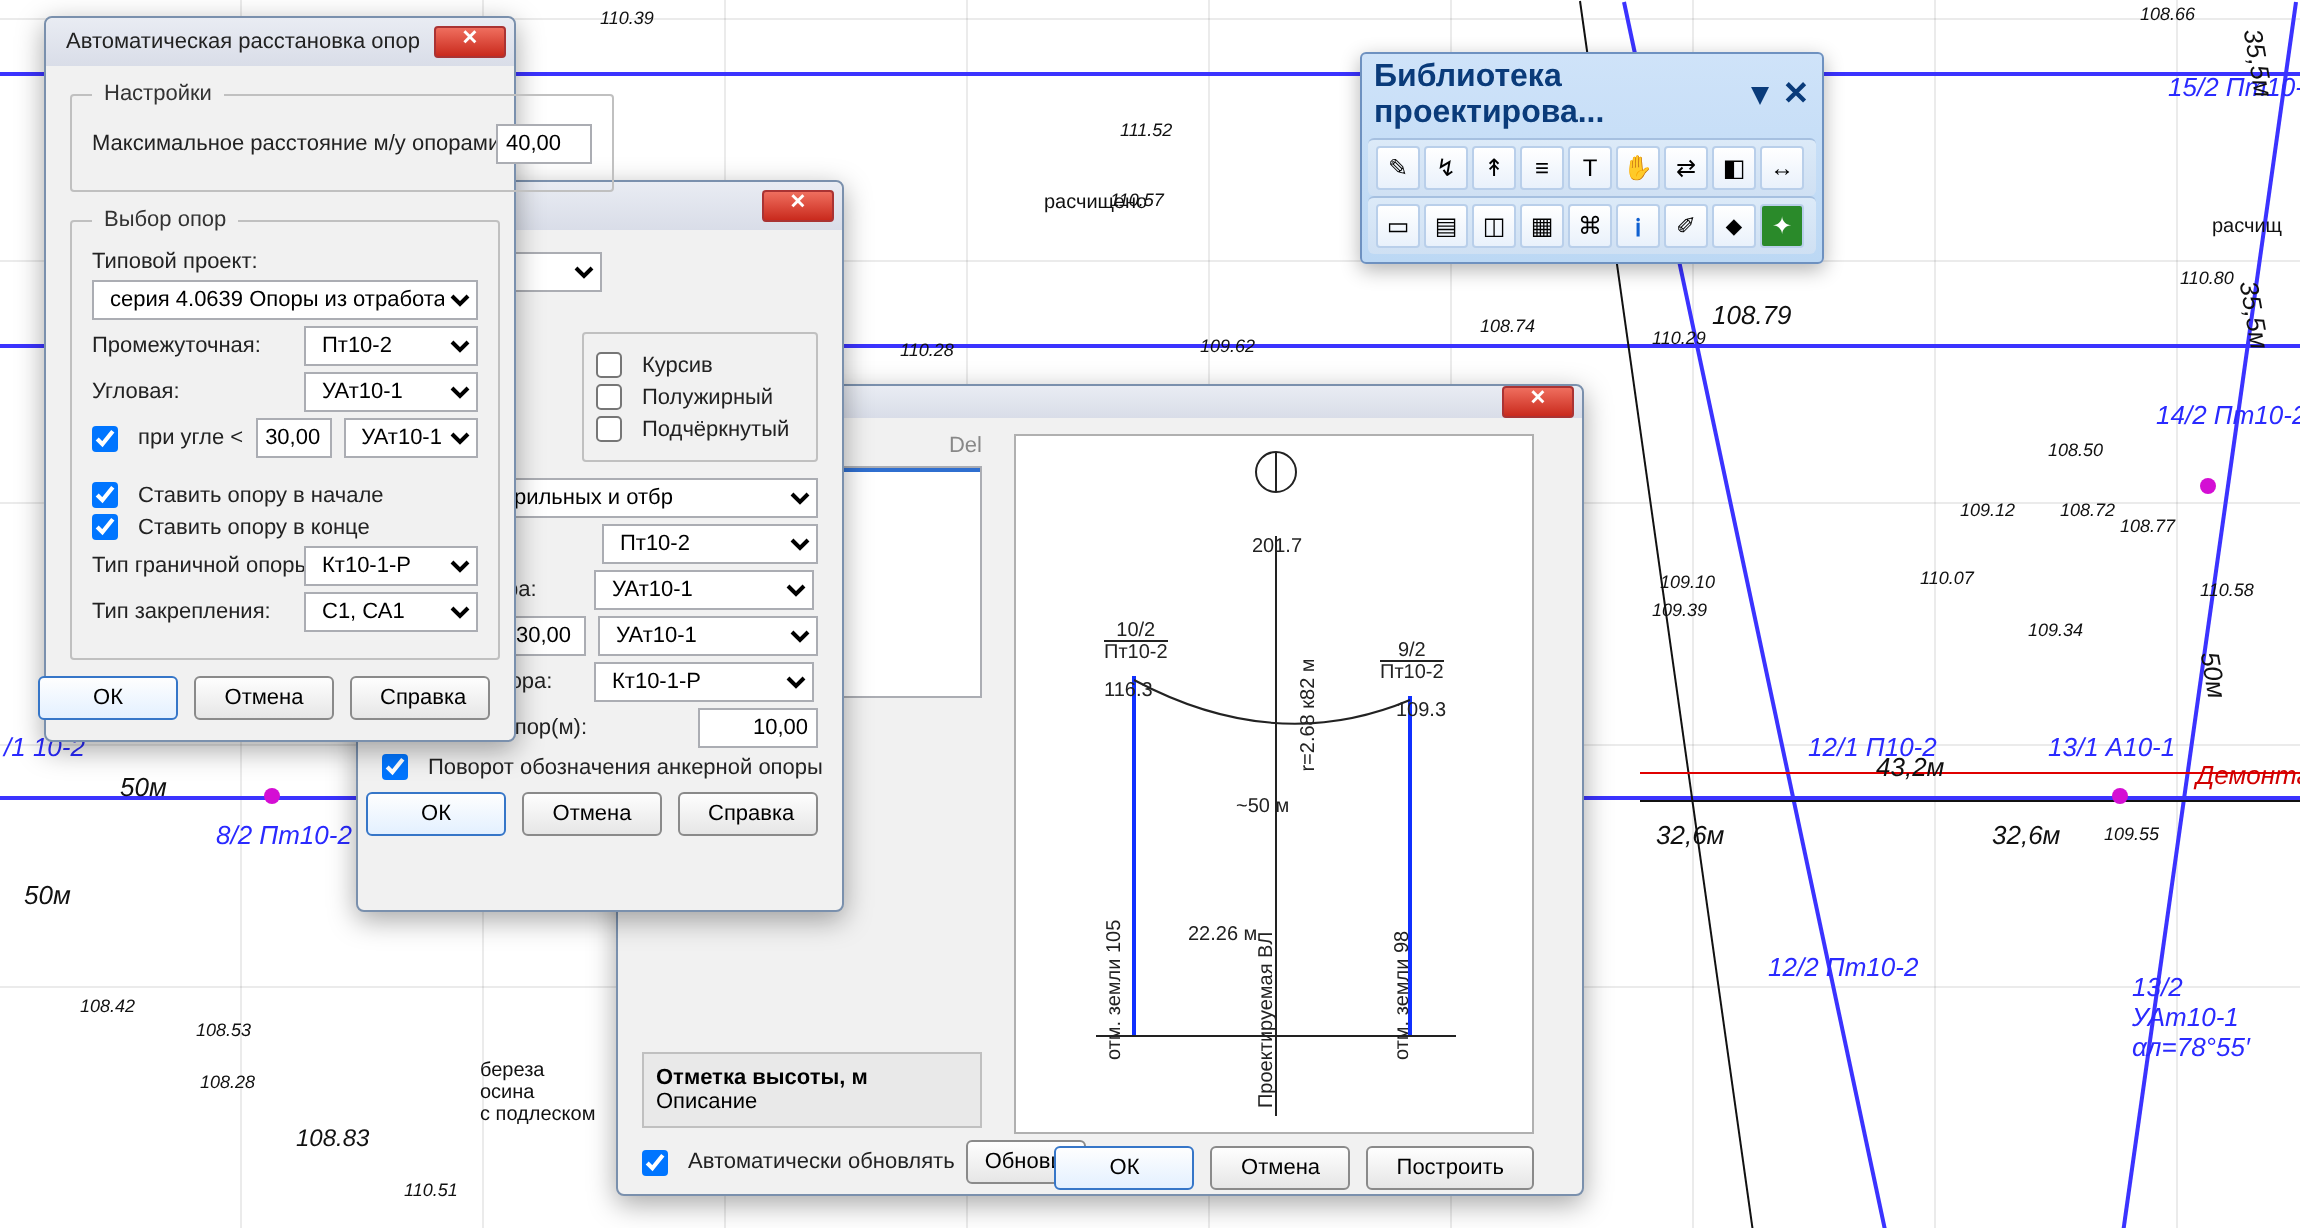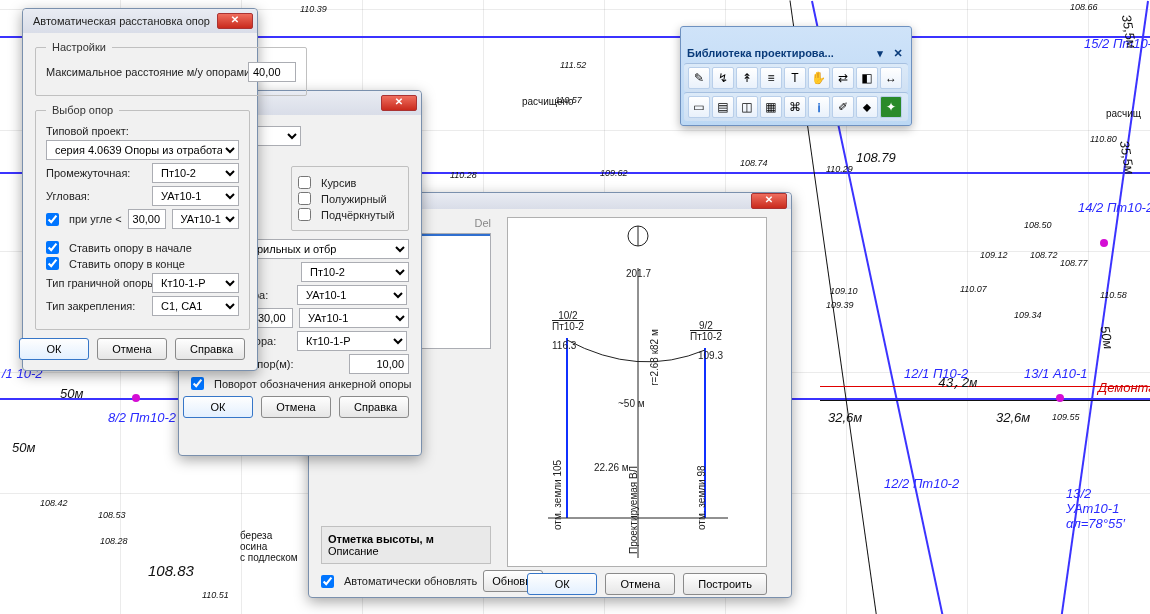--- a/index.html
+++ b/index.html
@@ -96,22 +96,21 @@
   .tool {
     position:absolute; top:26px; left:680px; width:232px;
     background:linear-gradient(#cfe3f9,#bcd8f4);
     border:1px solid #6e91c0; border-radius:3px;
     box-shadow:0 3px 10px rgba(0,0,0,.3);
     padding:0 0 4px 0;
   }
   .tool .hdr {
     display:flex; align-items:center; justify-content:space-between;
     padding:3px 6px; font-weight:bold; color:#0a3b7a;
-    font-size:11px;
-    margin-top:16px;
+    font-size:16px;
   }
   .tool .hdr .tbtn {
     width:14px; height:14px; text-align:center; line-height:14px;
     color:#0a3b7a; cursor:pointer; font-weight:bold;
   }
   .tool .icons {
     display:flex; flex-wrap:wrap; gap:2px;
     padding:3px 4px; background:linear-gradient(#dceaf8,#cfe0f3);
     border-top:1px solid #a6c0e0; margin:0 3px; border-radius:3px;
   }
@@ -176,21 +175,21 @@
   <div class="cadtext" style="left:2px;top:366px;">/1
 10-2</div>
   <div class="cadtext red" style="left:1098px;top:380px;">Демонтаж</div>
   <div class="cadtext blk" style="left:60px;top:386px;">50м</div>
   <div class="cadtext blk" style="left:12px;top:440px;">50м</div>
   <div class="cadtext blk" style="left:1095px;top:330px;transform:rotate(80deg)">50м</div>
   <div class="cadtext blk" style="left:1112px;top:24px;transform:rotate(80deg)">35,5м</div>
   <div class="cadtext blk" style="left:1110px;top:150px;transform:rotate(80deg)">35,5м</div>
   <div class="cadtext blk" style="left:828px;top:410px;">32,6м</div>
   <div class="cadtext blk" style="left:996px;top:410px;">32,6м</div>
-  <div class="cadtext blk" style="left:938px;top:376px;font-family:Liberation Mono, monospace;">43,2м</div>
+  <div class="cadtext blk" style="left:938px;top:376px;">43,2м</div>
   <div class="cadtext blk" style="left:522px;top:96px;font-style:normal;font-size:10px">расчищено</div>
   <div class="cadtext blk" style="left:1106px;top:108px;font-style:normal;font-size:10px">расчищ</div>
   <div class="cadtext red" style="left:816px;top:100px;font-size:10px">ПК 9+44,00</div>
   <div class="cadtext red" style="left:808px;top:90px;font-size:10px">дел приёма СОД</div>
 
   <div class="cadtext blk" style="left:300px;top:4px;font-size:9px">110.39</div>
   <div class="cadtext blk" style="left:560px;top:60px;font-size:9px">111.52</div>
   <div class="cadtext blk" style="left:555px;top:95px;font-size:9px">110.57</div>
   <div class="cadtext blk" style="left:1070px;top:2px;font-size:9px">108.66</div>
   <div class="cadtext blk" style="left:450px;top:170px;font-size:9px">110.28</div>
@@ -208,21 +207,21 @@
   <div class="cadtext blk" style="left:826px;top:300px;font-size:9px">109.39</div>
   <div class="cadtext blk" style="left:1014px;top:310px;font-size:9px">109.34</div>
   <div class="cadtext blk" style="left:1100px;top:290px;font-size:9px">110.58</div>
   <div class="cadtext blk" style="left:1052px;top:412px;font-size:9px">109.55</div>
   <div class="cadtext blk" style="left:240px;top:530px;font-size:10px;font-style:normal;white-space:pre">береза
 осина
 с подлеском</div>
   <div class="cadtext blk" style="left:40px;top:498px;font-size:9px">108.42</div>
   <div class="cadtext blk" style="left:98px;top:510px;font-size:9px">108.53</div>
   <div class="cadtext blk" style="left:100px;top:536px;font-size:9px">108.28</div>
-  <div class="cadtext blk" style="left:148px;top:562px;font-size:15px">108.83</div>
+  <div class="cadtext blk" style="left:148px;top:562px;font-size:12px">108.83</div>
   <div class="cadtext blk" style="left:202px;top:590px;font-size:9px">110.51</div>
 </div>
 
 <div class="dlg" style="left:308px; top:192px; width:484px; height:406px;">
   <div class="titlebar">
     <span class="title"></span>
     <div class="closebtn">✕</div>
   </div>
   <div class="body" style="display:flex; gap:16px;">
     <div style="width:170px; display:flex; flex-direction:column;">

